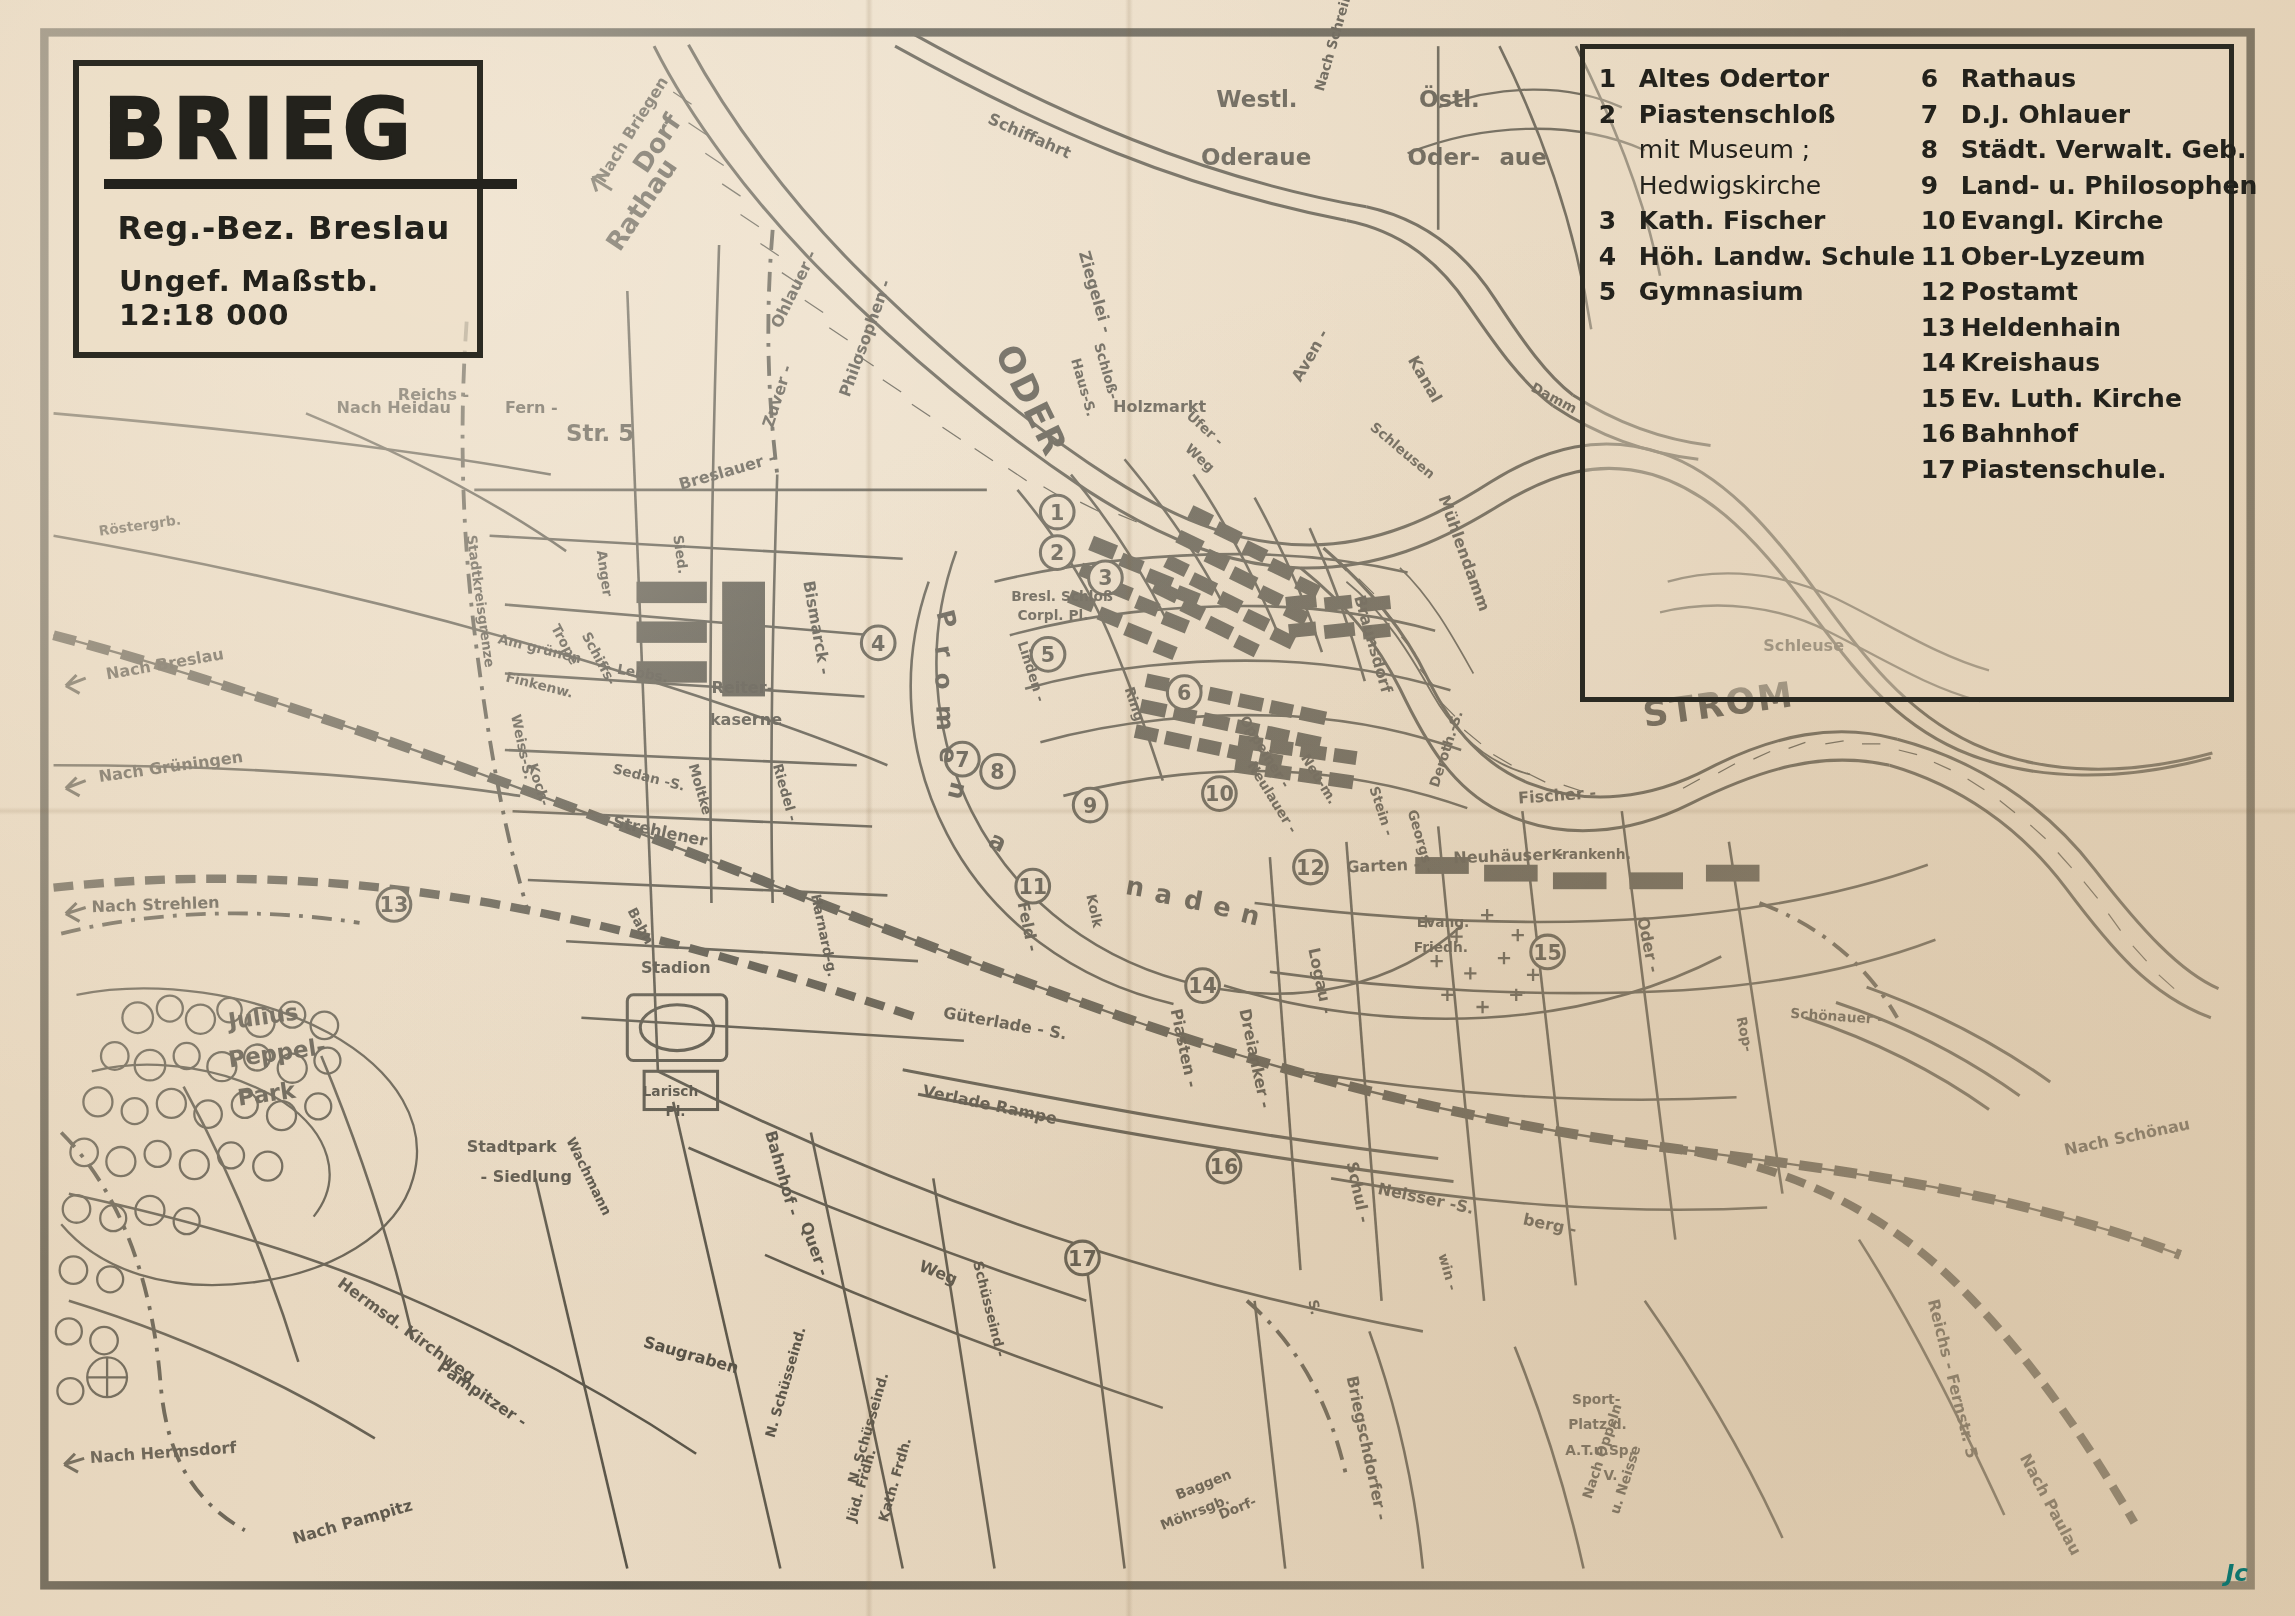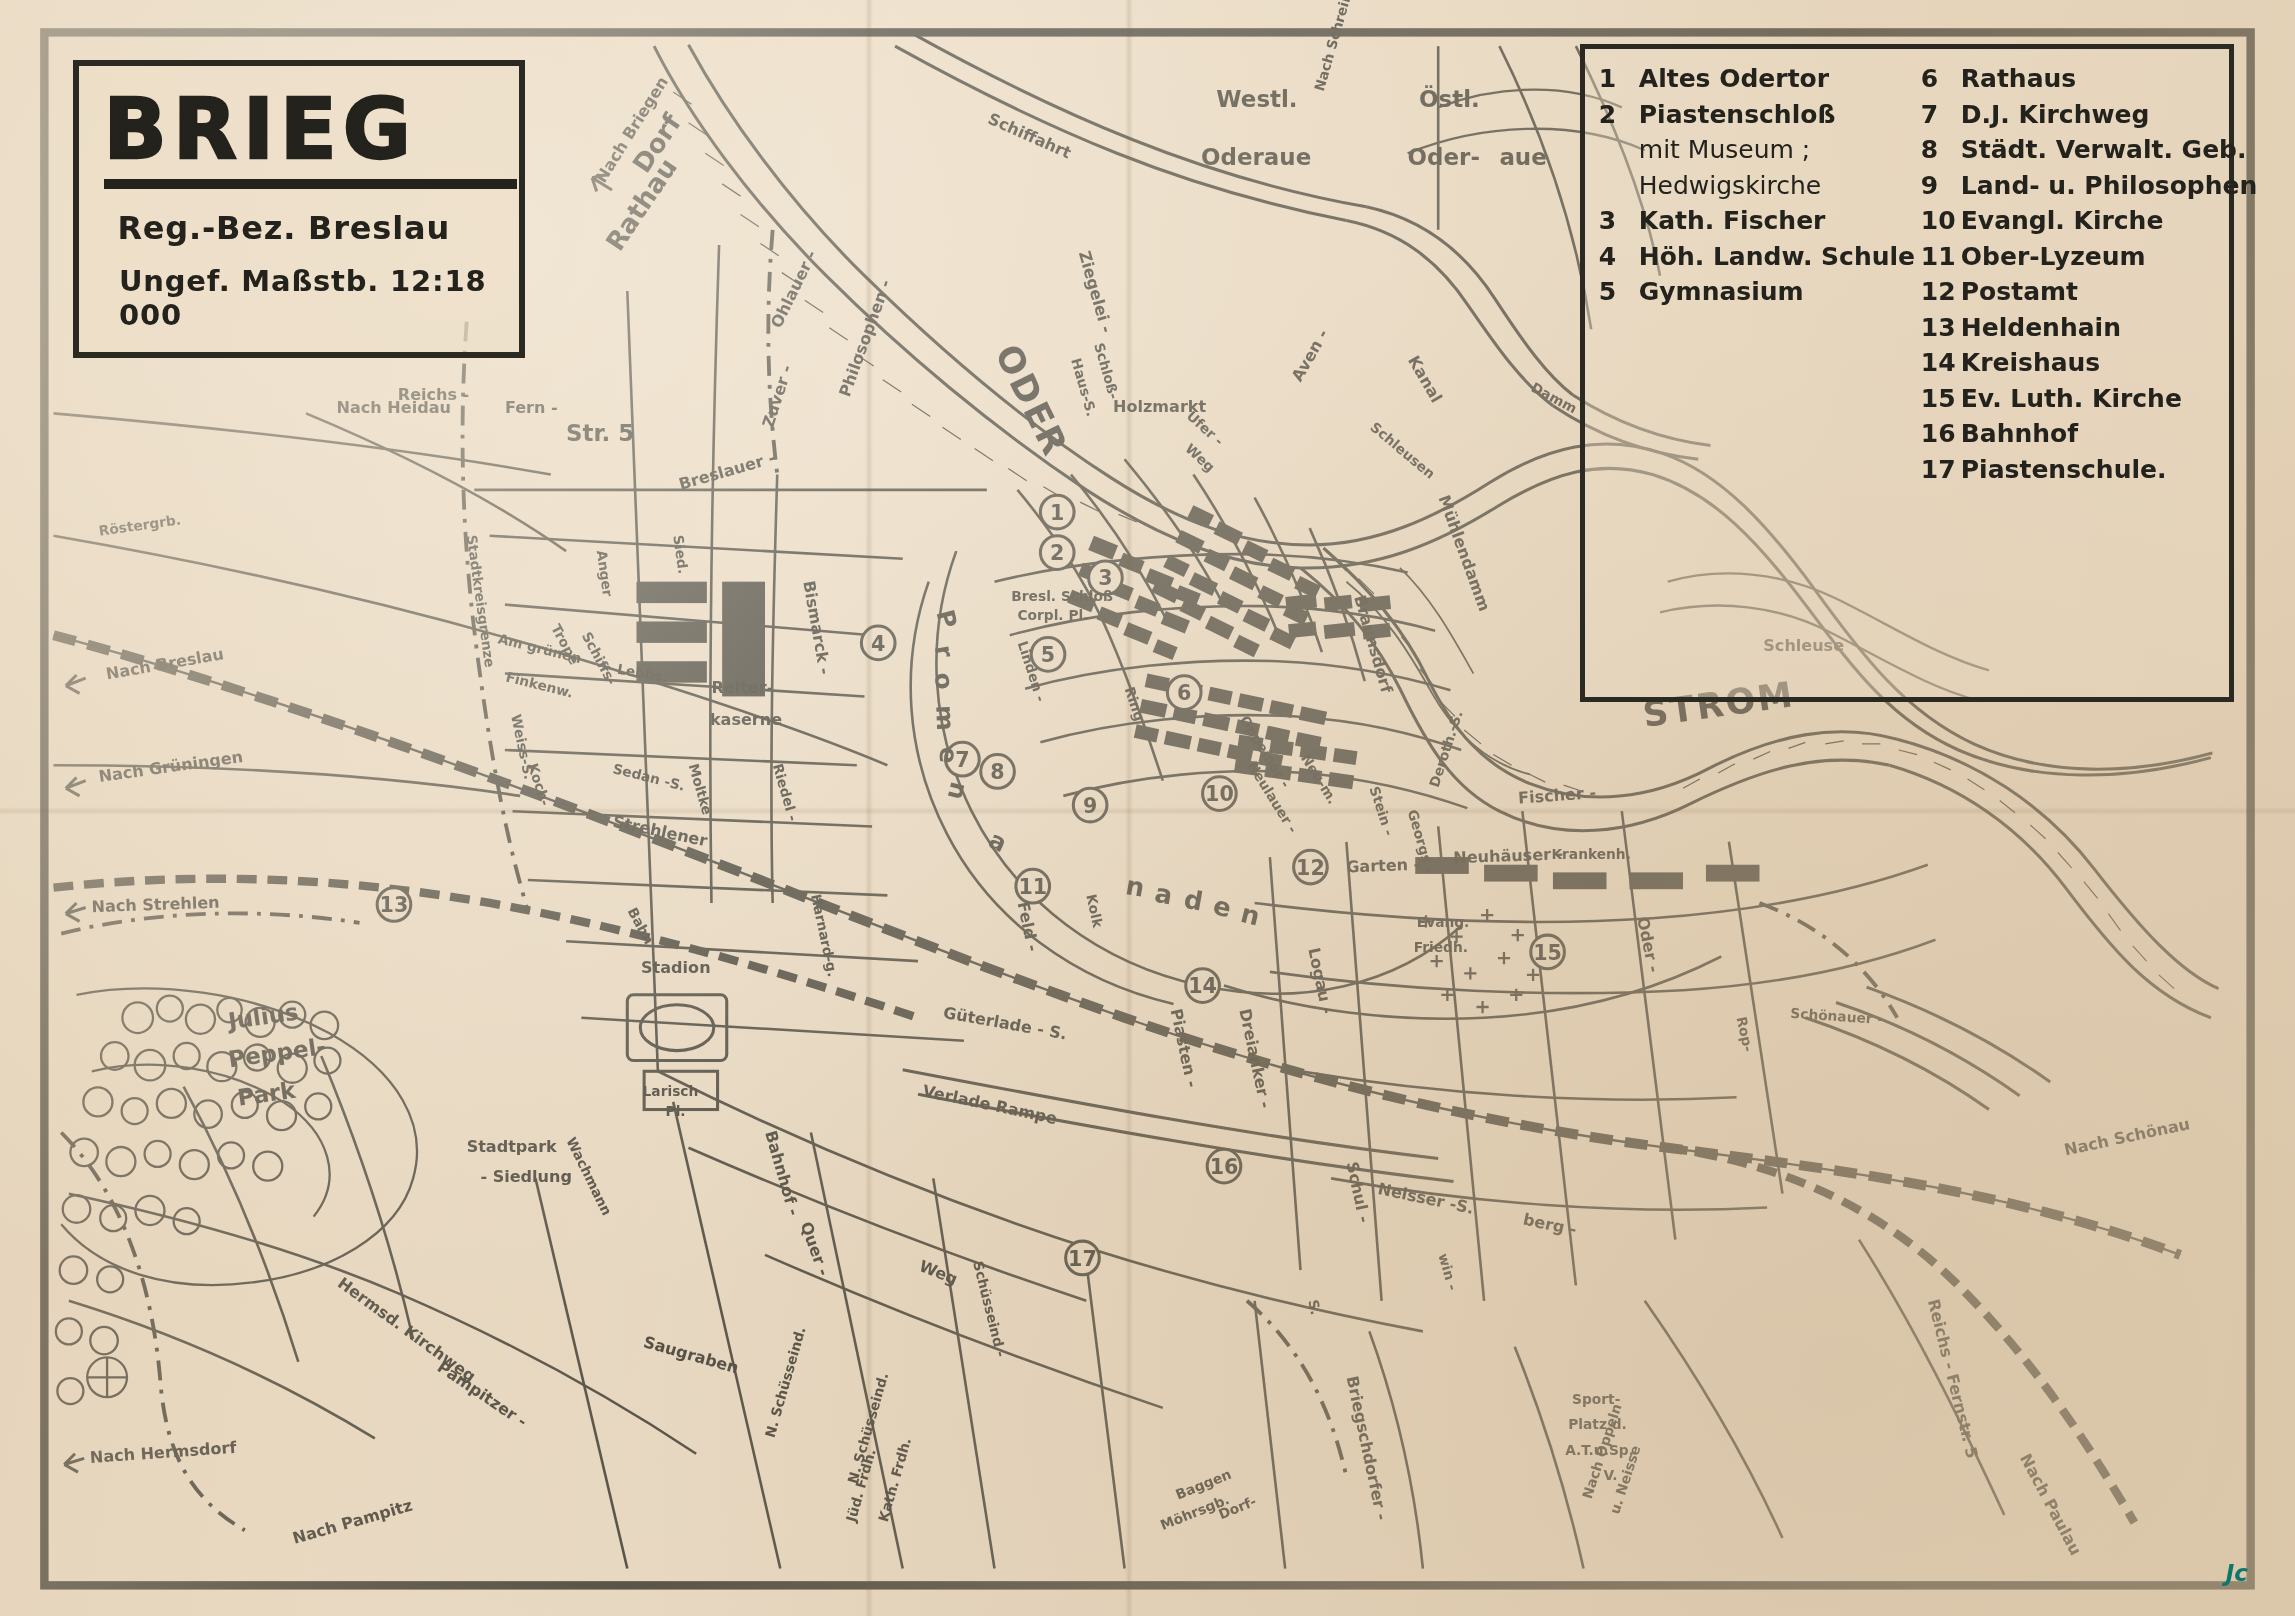--- a/index.html
+++ b/index.html
@@ -57,21 +57,21 @@
   }
   text {
     font-family: "DejaVu Sans", sans-serif;
     fill: #2b2a22;
   }
   
   #title-block {
     position: absolute;
     left: 73px;
     top: 60px;
-    width: 452px;
+    width: 410px;
     height: 298px;
     border: 6.9px solid #2b2a22;
     background: rgba(236,222,198,0.55);
     box-sizing: border-box;
     padding: 13.8px 15.3px 7.7px 20px;
   }
   #title-main {
     font-family: "DejaVu Sans", sans-serif;
     font-weight: 700;
     font-size: 83px;
@@ -792,21 +792,21 @@
           <span>Gymnasium</span>
         </div>
       </div>
       <div class="legend-col" id="legend-col-right">
         <div class="legend-row">
           <span class="legend-num">6</span>
           <span>Rathaus</span>
         </div>
         <div class="legend-row">
           <span class="legend-num">7</span>
-          <span>D.J. Kirchweg</span>
+          <span>D.J. Ohlauer</span>
         </div>
         <div class="legend-row">
           <span class="legend-num">8</span>
           <span>Städt. Verwalt. Geb.</span>
         </div>
         <div class="legend-row">
           <span class="legend-num">9</span>
           <span>Land- u. Philosophen</span>
         </div>
         <div class="legend-row">

